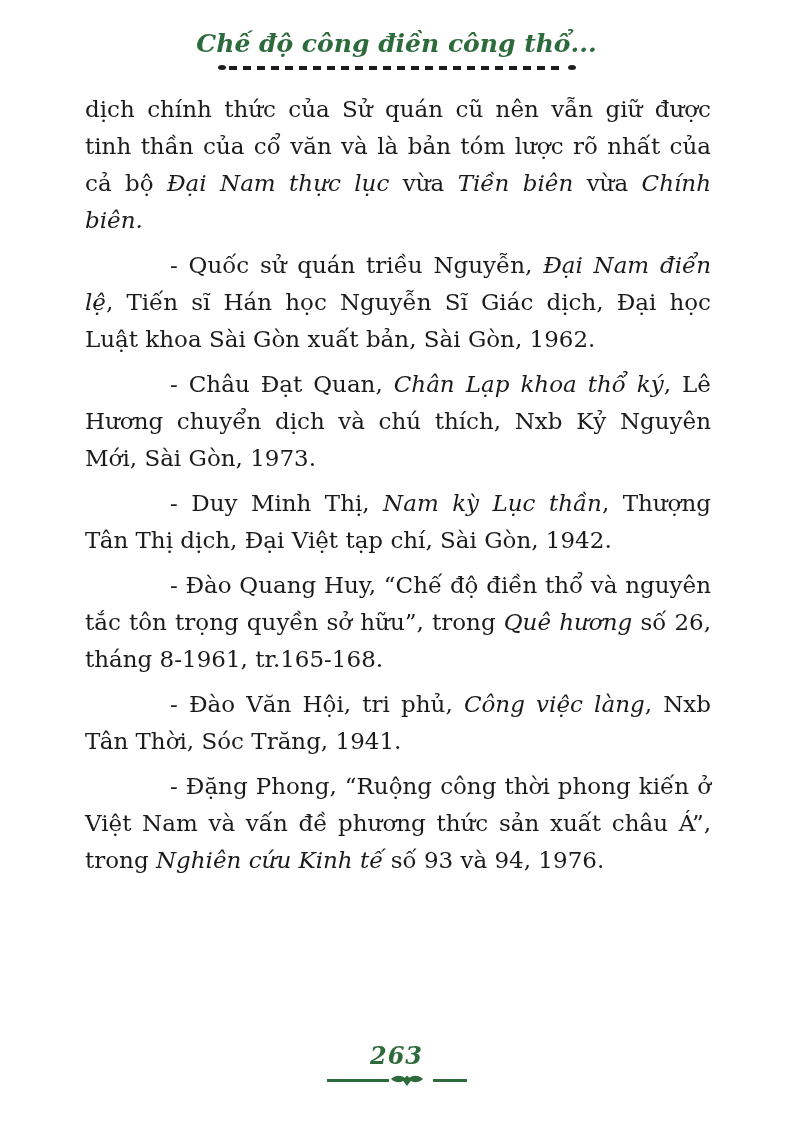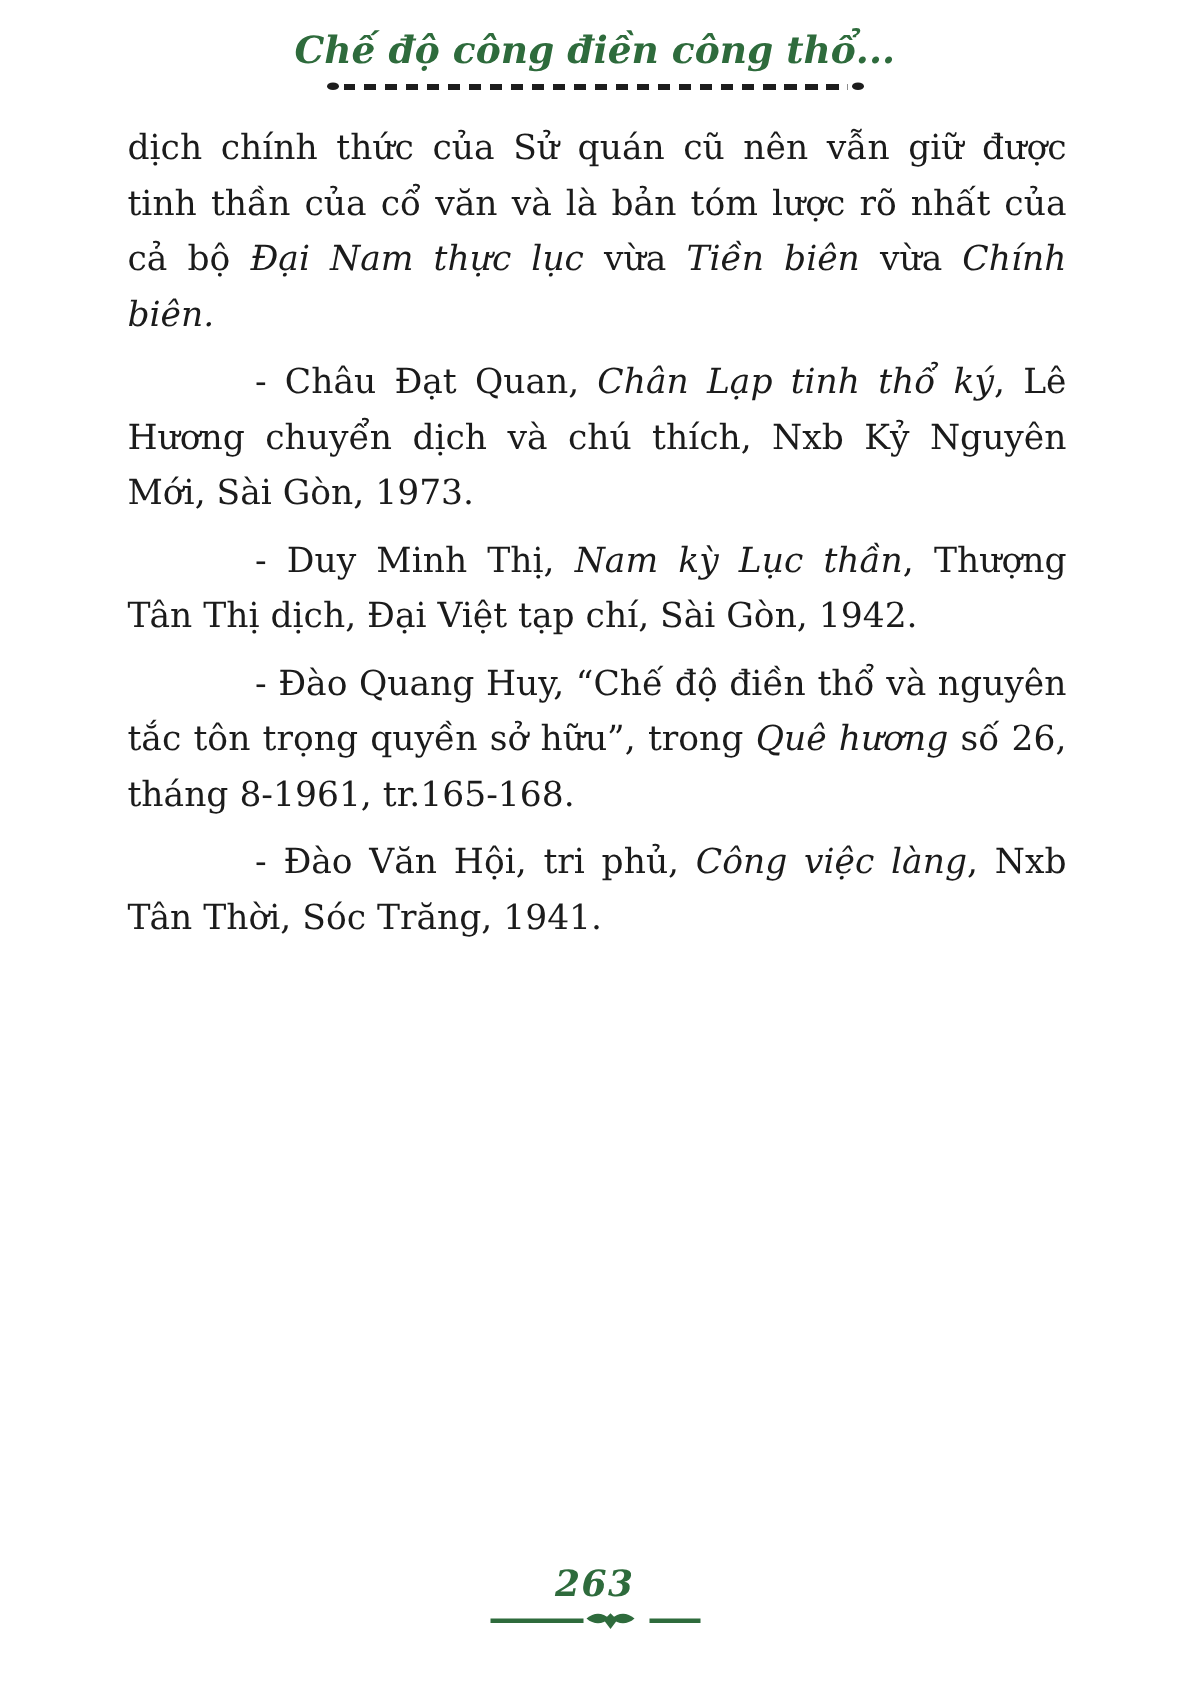--- a/index.html
+++ b/index.html
@@ -10,21 +10,21 @@
   .page{
     position:relative;
     width:793px;height:1123px;
     margin:0 auto;
     background:#ffffff;
     font-family:"DejaVu Serif", serif;
     color:var(--ink);
     overflow:hidden;
   }
   
-  .head-wrap{padding-top:18px;text-align:center;}
+  .head-wrap{padding-top:28px;text-align:center;}
   .running-head{
     color:var(--accent);
     font-family:"DejaVu Serif", serif;
     font-weight:700;
     font-style:italic;
     font-size:25px;
     line-height:32px;
     letter-spacing:0px;
   }
   .head-rule{
@@ -88,24 +88,26 @@
     <div class="running-head">Chế độ công điền công thổ...</div>
     <div class="head-rule">
       <span class="dot"></span>
       <span class="dashes"></span>
       <span class="dot"></span>
     </div>
   </div>
 
   <div class="body-text">
       <p class="continuation"><span>dịch chính thức của Sử quán cũ nên vẫn giữ được tinh thần của cổ văn và là bản tóm lược rõ nhất của cả bộ </span><em>Đại Nam thực lục</em><span> vừa </span><em>Tiền biên</em><span> vừa </span><em>Chính biên.</em></p>
-      <p><span>- Châu Đạt Quan, </span><em>Chân Lạp tinh thổ ký</em><span>, Lê Hương chuyển dịch và chú thích, Nxb Kỷ Nguyên Mới, Sài Gòn, 1973.</span></p>
+      <p><span>- Quốc sử quán triều Nguyễn, </span><em>Đại Nam điển lệ</em><span>, Tiến sĩ Hán học Nguyễn Sĩ Giác dịch, Đại học Luật khoa Sài Gòn xuất bản, Sài Gòn, 1962.</span></p>
+      <p><span>- Châu Đạt Quan, </span><em>Chân Lạp khoa thổ ký</em><span>, Lê Hương chuyển dịch và chú thích, Nxb Kỷ Nguyên Mới, Sài Gòn, 1973.</span></p>
       <p><span>- Duy Minh Thị, </span><em>Nam kỳ Lục thần</em><span>, Thượng Tân Thị dịch, Đại Việt tạp chí, Sài Gòn, 1942.</span></p>
       <p><span>- Đào Quang Huy, “Chế độ điền thổ và nguyên tắc tôn trọng quyền sở hữu”, trong </span><em>Quê hương</em><span> số 26, tháng 8-1961, tr.165-168.</span></p>
       <p><span>- Đào Văn Hội, tri phủ, </span><em>Công việc làng</em><span>, Nxb Tân Thời, Sóc Trăng, 1941.</span></p>
+      <p><span>- Đặng Phong, “Ruộng công thời phong kiến ở Việt Nam và vấn đề phương thức sản xuất châu Á”, trong </span><em>Nghiên cứu Kinh tế</em><span> số 93 và 94, 1976.</span></p>
     </div>
 
   <div class="footer">
     <div class="page-number">263</div>
     <div class="footer-ornament">
       <span class="orn-line left"></span>
       <span class="orn-glyph">
         <svg width="34" height="14" viewBox="0 0 34 14" fill="currentColor" aria-hidden="true">
           <path d="M1 6 C6 1.5 12 2 16 6 C12 10 6 10.5 1 6 Z"></path>
           <path d="M33 6 C28 1.5 22 2 18 6 C22 10 28 10.5 33 6 Z"></path>

